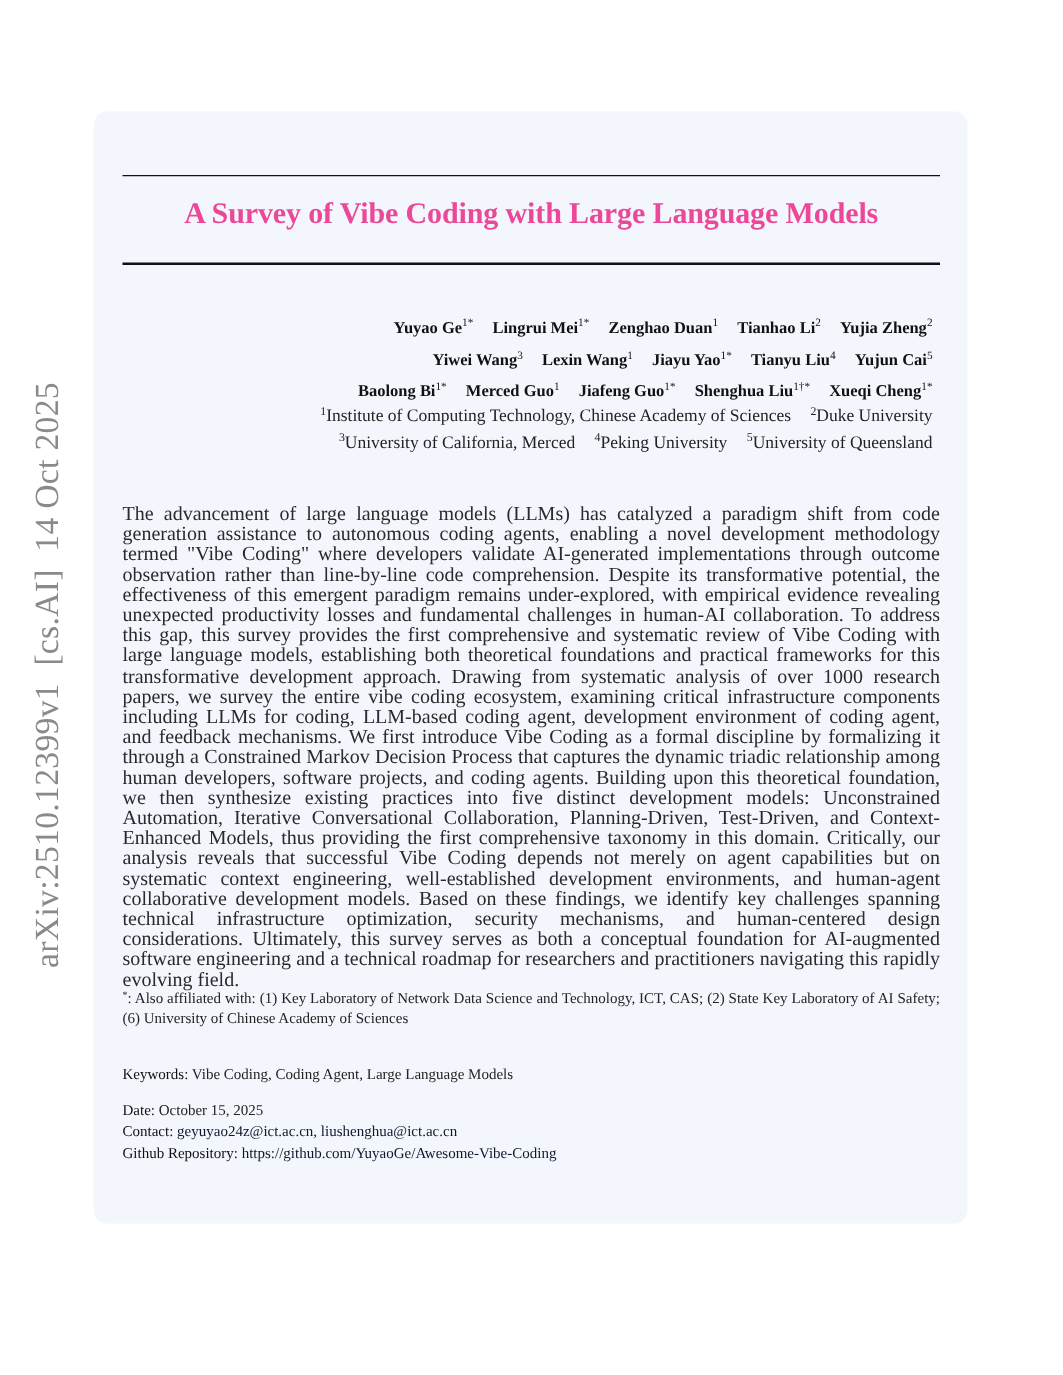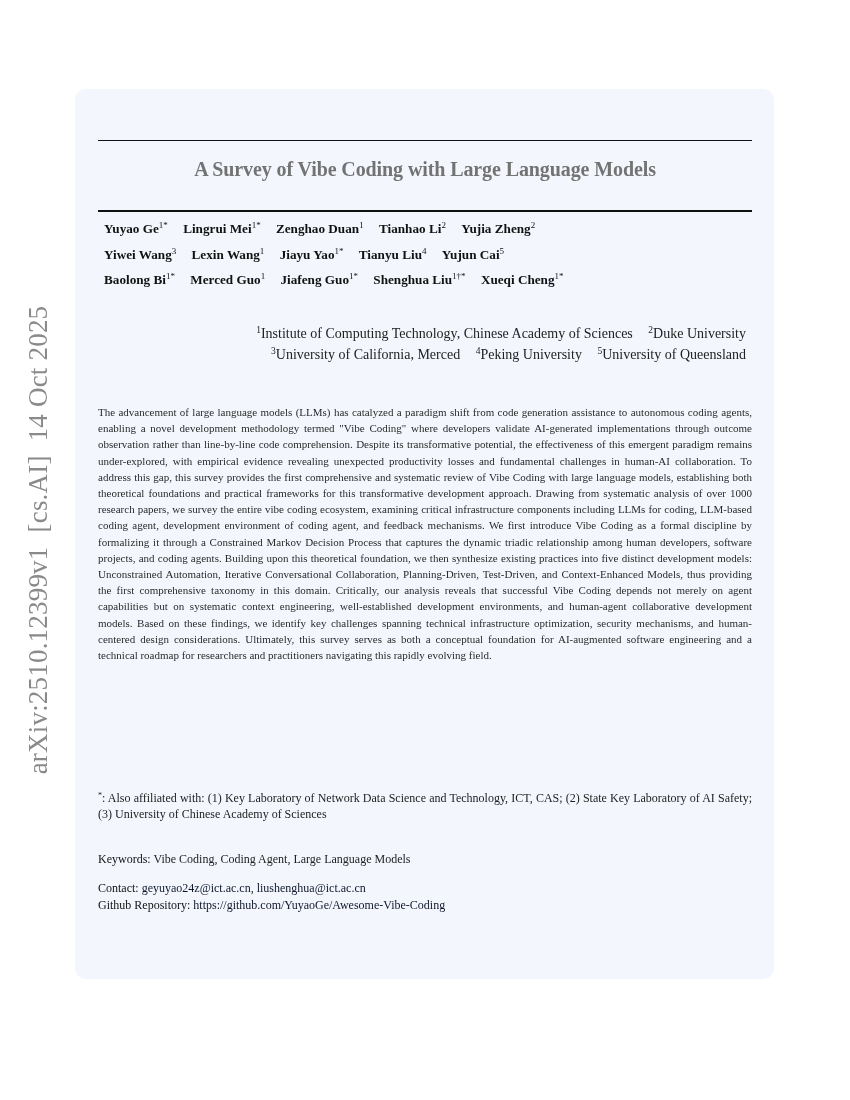--- a/index.html
+++ b/index.html
@@ -16,37 +16,37 @@
   }
   .arxiv-stamp .gap { display: inline-block; width: 14px; }
   .card {
     position: absolute; left: 75px; top: 89px; width: 699px; height: 890px;
     background: #f3f7fd; border-radius: 11px;
   }
   .rule-top { position: absolute; left: 98px; top: 140px; width: 654px; height: 1px; background: #111; }
   .rule-bottom { position: absolute; left: 98px; top: 210px; width: 654px; height: 2px; background: #111; }
   .title {
     position: absolute; left: 98px; top: 158px; width: 654px; text-align: center;
-    font-size: 20px; font-weight: bold; color: #737373; letter-spacing: -0.1px;
+    font-size: 24px; font-weight: bold; color: #ec4899; letter-spacing: -0.1px;
   }
   .authors {
-    position: absolute; left: 98px; top: 216px; width: 654px; text-align: left;
+    position: absolute; left: 98px; top: 249px; width: 654px; text-align: right;
     font-size: 13.2px; font-weight: bold; color: #111; line-height: 25.5px;
   }
   .author { display: inline-block; margin: 0 6px; }
   .author sup { font-weight: normal; font-size: 9px; vertical-align: 5px; line-height: 0; }
   .affils {
     position: absolute; left: 98px; top: 323px; width: 654px; text-align: right;
     font-size: 14px; color: #222; line-height: 21px;
   }
   .affil { display: inline-block; margin: 0 6px; }
   .affil sup { font-size: 9.5px; vertical-align: 5px; line-height: 0; }
   .abstract {
     position: absolute; left: 98px; top: 404px; width: 654px;
-    font-size: 11px; line-height: 16.2px; text-align: justify; color: #2a2a2a;
+    font-size: 16px; line-height: 16.2px; text-align: justify; color: #2a2a2a;
     hyphens: none;
   }
   .notes {
     position: absolute; left: 98px; top: 790px; width: 654px;
     font-size: 12px; line-height: 16.4px; text-align: justify; color: #222;
   }
   .notes sup { font-size: 8px; vertical-align: 4px; line-height: 0; }
   .keywords {
     position: absolute; left: 98px; top: 852px; width: 654px; font-size: 12px; color: #222;
   }
@@ -100,29 +100,33 @@
   <div>
     <span class="affil"><sup>3</sup><span>University of California, Merced</span></span>
     <span class="affil"><sup>4</sup><span>Peking University</span></span>
     <span class="affil"><sup>5</sup><span>University of Queensland</span></span>
   </div>
 </div>
 
 <p class="abstract" style="margin:0;">The advancement of large language models (LLMs) has catalyzed a paradigm shift from code generation assistance to autonomous coding agents, enabling a novel development methodology termed "Vibe Coding" where developers validate AI-generated implementations through outcome observation rather than line-by-line code comprehension. Despite its transformative potential, the effectiveness of this emergent paradigm remains under-explored, with empirical evidence revealing unexpected productivity losses and fundamental challenges in human-AI collaboration. To address this gap, this survey provides the first comprehensive and systematic review of Vibe Coding with large language models, establishing both theoretical foundations and practical frameworks for this transformative development approach. Drawing from systematic analysis of over 1000 research papers, we survey the entire vibe coding ecosystem, examining critical infrastructure components including LLMs for coding, LLM-based coding agent, development environment of coding agent, and feedback mechanisms. We first introduce Vibe Coding as a formal discipline by formalizing it through a Constrained Markov Decision Process that captures the dynamic triadic relationship among human developers, software projects, and coding agents. Building upon this theoretical foundation, we then synthesize existing practices into five distinct development models: Unconstrained Automation, Iterative Conversational Collaboration, Planning-Driven, Test-Driven, and Context-Enhanced Models, thus providing the first comprehensive taxonomy in this domain. Critically, our analysis reveals that successful Vibe Coding depends not merely on agent capabilities but on systematic context engineering, well-established development environments, and human-agent collaborative development models. Based on these findings, we identify key challenges spanning technical infrastructure optimization, security mechanisms, and human-centered design considerations. Ultimately, this survey serves as both a conceptual foundation for AI-augmented software engineering and a technical roadmap for researchers and practitioners navigating this rapidly evolving field.</p>
 
 <div class="notes">
-  <div><sup>*</sup><span>: Also affiliated with: (1) Key Laboratory of Network Data Science and Technology, ICT, CAS; (2) State Key Laboratory of AI Safety; (3) University of Chinese Academy of Sciences</span></div>
+  <div><sup>*</sup><span>: Also affiliated with: (1) Key Laboratory of Network Data Science and Technology, ICT, CAS; (2) State Key Laboratory of AI Safety; (6) University of Chinese Academy of Sciences</span></div>
 </div>
 
 <div class="keywords">
   <span class="lbl">Keywords:</span>
   <span>Vibe Coding, Coding Agent, Large Language Models</span>
 </div>
 
 <div class="meta">
+  <div>
+    <span class="lbl">Date:</span>
+    <span>October 15, 2025</span>
+  </div>
   <div>
     <span class="lbl">Contact:</span>
     <a class="link">geyuyao24z@ict.ac.cn</a><span>,</span>
     <a class="link">liushenghua@ict.ac.cn</a>
   </div>
   <div>
     <span class="lbl">Github Repository:</span>
     <a class="link">https://github.com/YuyaoGe/Awesome-Vibe-Coding</a>
   </div>
 </div>

